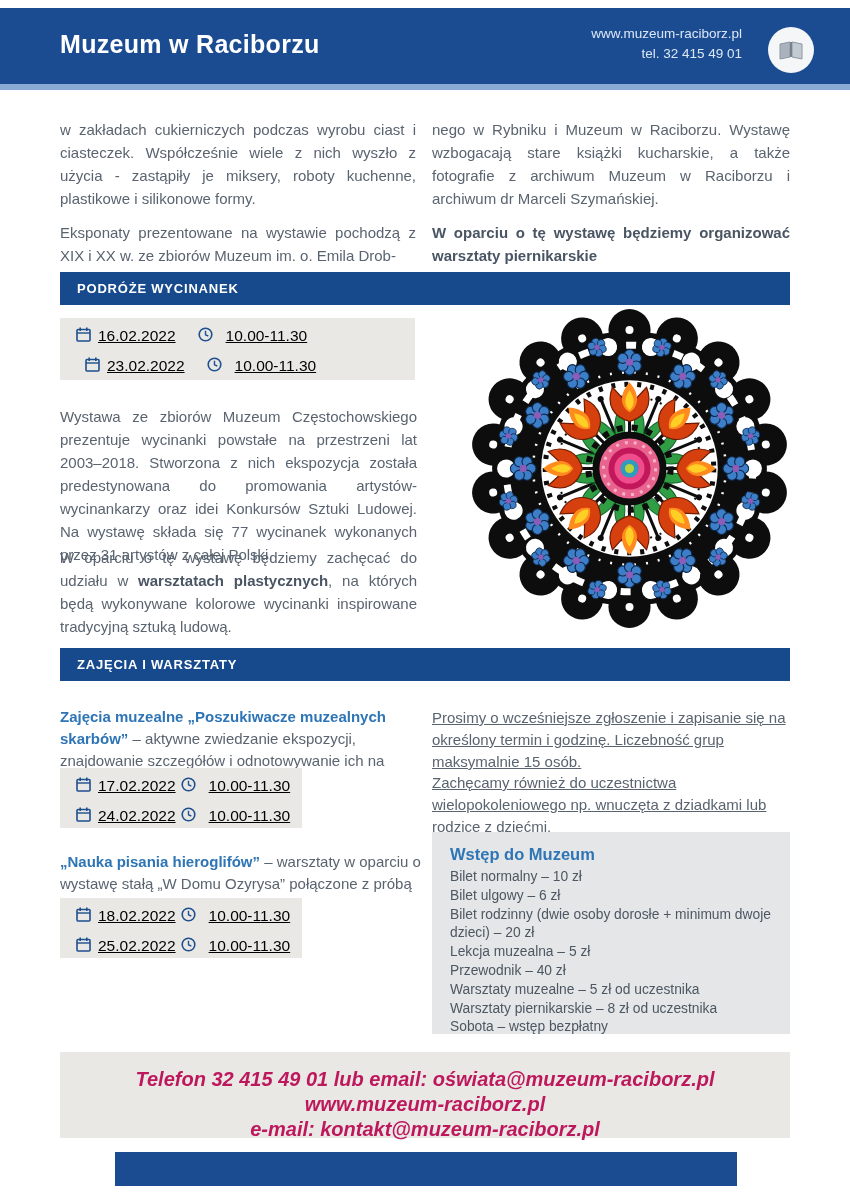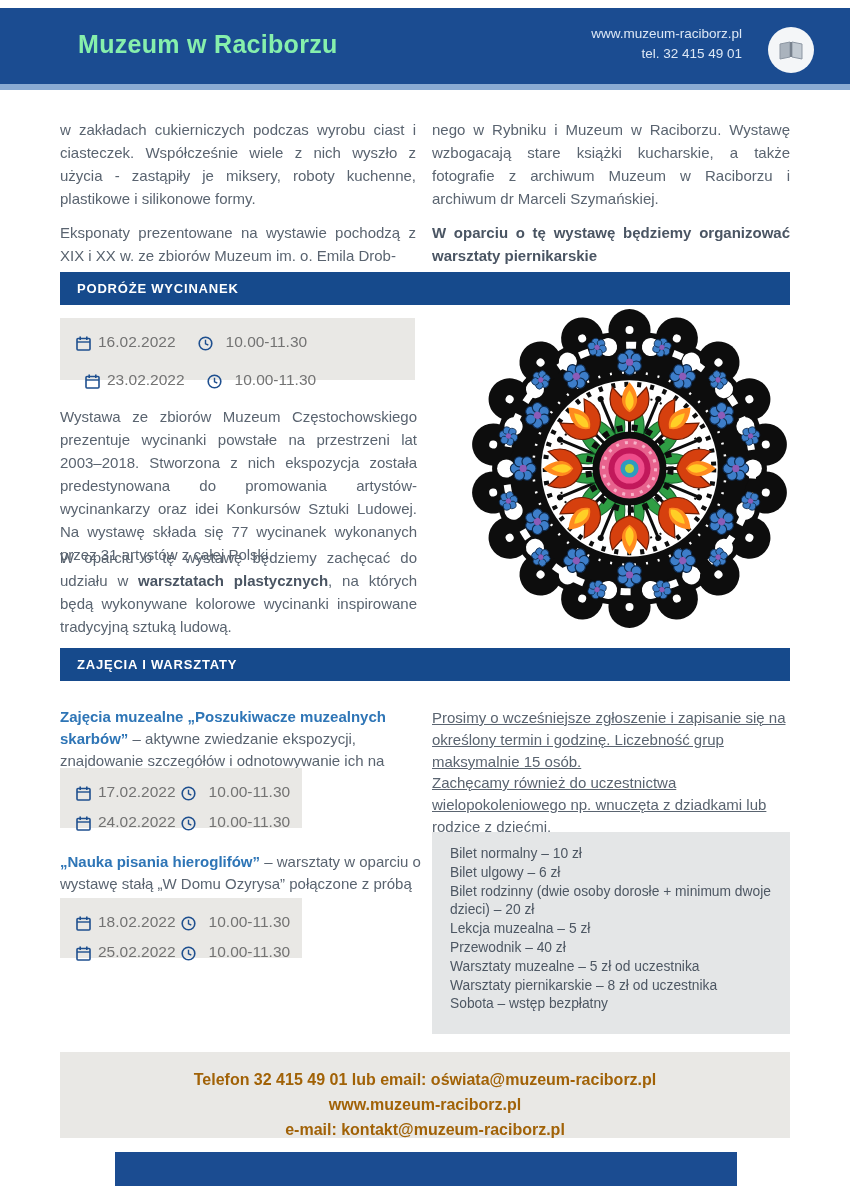--- a/index.html
+++ b/index.html
@@ -2,42 +2,42 @@
 <html lang="pl"><head>
 <meta charset="utf-8">
 <style>
   html,body{margin:0;padding:0;}
   body{width:850px;height:1200px;background:#ffffff;font-family:"Liberation Sans",sans-serif;position:relative;overflow:hidden;}
   #page{position:absolute;inset:0;}
 
   
   .header-bar{position:absolute;top:8px;left:0;width:850px;height:76px;background:#1b4c91;}
   .header-subline{position:absolute;top:84px;left:0;width:850px;height:6px;background:#8aabd3;}
-  .header-title{position:absolute;left:60px;top:22px;color:#86efac;font-size:25px;font-weight:700;letter-spacing:.3px;margin-left:18px;}
+  .header-title{position:absolute;left:60px;top:22px;color:#ffffff;font-size:25px;font-weight:700;letter-spacing:.3px;}
   .header-contact{position:absolute;right:108px;top:16px;text-align:right;color:#dce7f5;font-size:13.5px;line-height:20px;}
   .header-logo{position:absolute;left:768px;top:19px;width:46px;height:46px;background:#f4f6f8;border-radius:50%;display:flex;align-items:center;justify-content:center;}
 
   
   .col-left{position:absolute;left:60px;width:356px;}
   .col-right{position:absolute;left:432px;width:358px;}
   .intro{top:118px;color:#5a6470;font-size:15px;line-height:23px;text-align:justify;}
   .intro p{margin:0 0 11px 0;}
   .bold-navy{color:#4a5563;font-weight:700;}
 
   
   .section-bar{position:absolute;left:60px;width:730px;height:33px;background:#164a8c;color:#ffffff;font-size:13px;font-weight:700;letter-spacing:.8px;line-height:33px;padding-left:17px;box-sizing:border-box;}
   #sec1-bar{top:272px;}
   #sec2-bar{top:648px;}
 
   
   .sched-box{position:absolute;background:#e9e8e5;padding:9px 0 7px 16px;box-sizing:border-box;}
   #sched-1{left:60px;top:318px;width:355px;height:62px;}
   #sched-2{left:60px;top:768px;width:242px;height:60px;}
   #sched-3{left:60px;top:898px;width:242px;height:60px;}
-  .sched-row{display:flex;align-items:flex-end;height:24px;color:#737373;font-size:15.5px;}
+  .sched-row{display:flex;align-items:flex-start;height:24px;color:#000000;font-size:15.5px;text-decoration:underline;}
   .sched-row .ic{flex:0 0 auto;display:inline-flex;margin-right:7px;}
   .sched-row .date{margin-right:22px;}
   .compact .sched-row .date{margin-right:5px;}
   .sched-row .time{margin-left:6px;}
 
   
   .bodytext{color:#5a6470;font-size:15px;line-height:23px;text-align:justify;}
   #sec1-p1{position:absolute;left:60px;top:390px;width:357px;}
   #sec1-p2{position:absolute;left:60px;top:531px;width:357px;}
   .blue-b{color:#2e75b6;font-weight:700;}
@@ -48,21 +48,21 @@
   #note-1{top:692px;}
   #note-2{top:757px;}
 
   
   #pricing{position:absolute;left:432px;top:832px;width:358px;height:202px;background:#e4e6e7;box-sizing:border-box;padding:13px 18px;}
   #pricing .p-title{color:#2e75b6;font-size:16.5px;font-weight:700;margin-bottom:4px;}
   #pricing .p-item{color:#4d5763;font-size:13.8px;line-height:18.8px;}
 
   
   #footer-box{position:absolute;left:60px;top:1052px;width:730px;height:86px;background:#e9e8e5;text-align:center;box-sizing:border-box;padding-top:15px;}
-  #footer-box div{color:#a16207;font-size:16px;font-weight:700;line-height:25px;}
+  #footer-box div{color:#be185d;font-size:20px;font-weight:700;line-height:25px;font-style:italic;}
   #bottom-bar{position:absolute;left:115px;top:1152px;width:622px;height:34px;background:#1b4c91;}
 
   
   #wycinanka{position:absolute;left:457px;top:296px;width:345px;height:345px;}
 </style>
 </head>
 <body>
 
 <div id="page">
 
@@ -107,21 +107,21 @@
       </span>
       <span class="date">16.02.2022</span>
       <span class="ic">
         <svg width="15" height="15" viewBox="0 0 15 15">
             <circle cx="7.5" cy="7.5" r="6.3" fill="none" stroke="#1e4f8f" stroke-width="1.6"></circle>
             <path d="M7.5 3.8 L7.5 7.8 L10.3 9" fill="none" stroke="#1e4f8f" stroke-width="1.4"></path>
           </svg>
       </span>
       <span class="time">10.00-11.30</span>
     </div>
-    <div class="sched-row" style="margin-top:14px;padding-left:9px;">
+    <div class="sched-row" style="margin-top:6px;padding-left:9px;">
       <span class="ic">
         <svg width="15" height="15" viewBox="0 0 15 15">
             <rect x="1" y="2.5" width="13" height="11.5" rx="1" fill="none" stroke="#1e4f8f" stroke-width="1.6"></rect>
             <line x1="4.2" y1="0.5" x2="4.2" y2="4" stroke="#1e4f8f" stroke-width="1.6"></line>
             <line x1="10.8" y1="0.5" x2="10.8" y2="4" stroke="#1e4f8f" stroke-width="1.6"></line>
             <line x1="1" y1="6" x2="14" y2="6" stroke="#1e4f8f" stroke-width="1.4"></line>
           </svg>
       </span>
       <span class="date">23.02.2022</span>
       <span class="ic">
@@ -385,20 +385,21 @@
           </svg>
       </span>
       <span class="time">10.00-11.30</span>
     </div>
   </div>
 
   <p id="note-1" class="note">Prosimy o wcześniejsze zgłoszenie i zapisanie się na określony termin i godzinę. Liczebność grup maksymalnie 15 osób.</p>
   <p id="note-2" class="note">Zachęcamy również do uczestnictwa wielopokoleniowego np. wnuczęta z dziadkami lub rodzice z dziećmi.</p>
 
   <div id="pricing">
+    <div class="p-title">Wstęp do Muzeum</div>
     <div class="p-item">Bilet normalny – 10 zł</div>
     <div class="p-item">Bilet ulgowy – 6 zł</div>
     <div class="p-item">Bilet rodzinny (dwie osoby dorosłe + minimum dwoje dzieci) – 20 zł</div>
     <div class="p-item">Lekcja muzealna – 5 zł</div>
     <div class="p-item">Przewodnik – 40 zł</div>
     <div class="p-item">Warsztaty muzealne – 5 zł od uczestnika</div>
     <div class="p-item">Warsztaty piernikarskie – 8 zł od uczestnika</div>
     <div class="p-item">Sobota – wstęp bezpłatny</div>
   </div>
 

